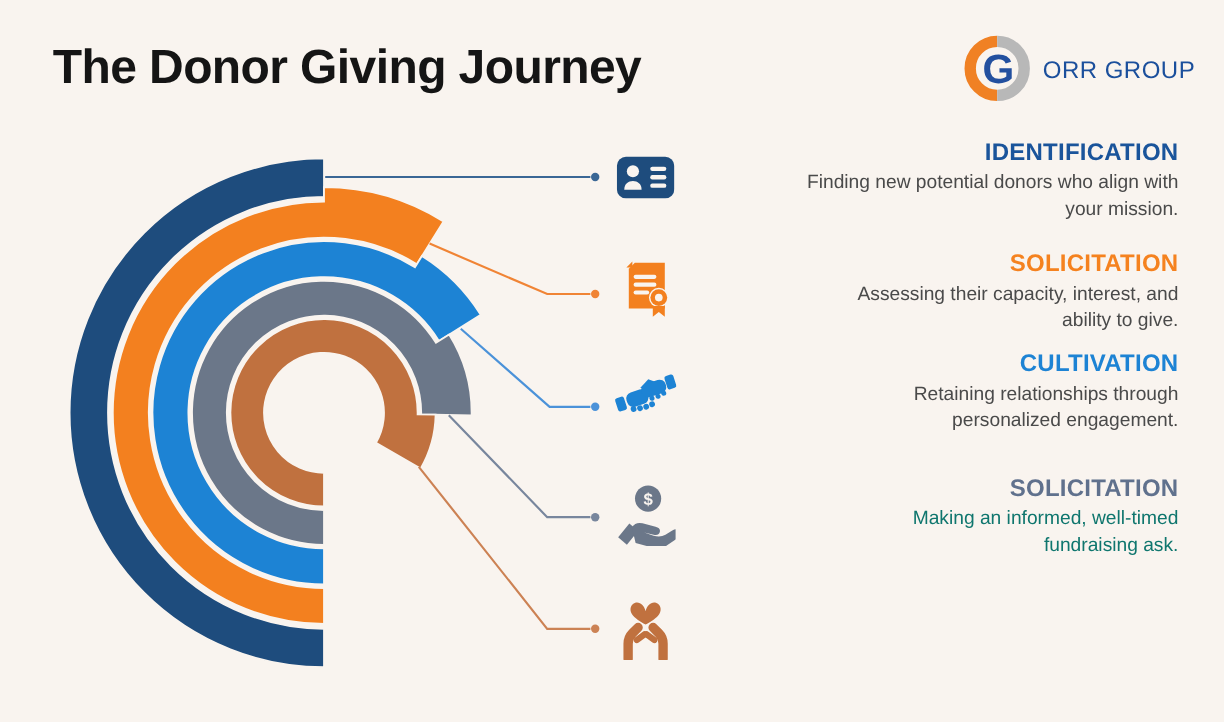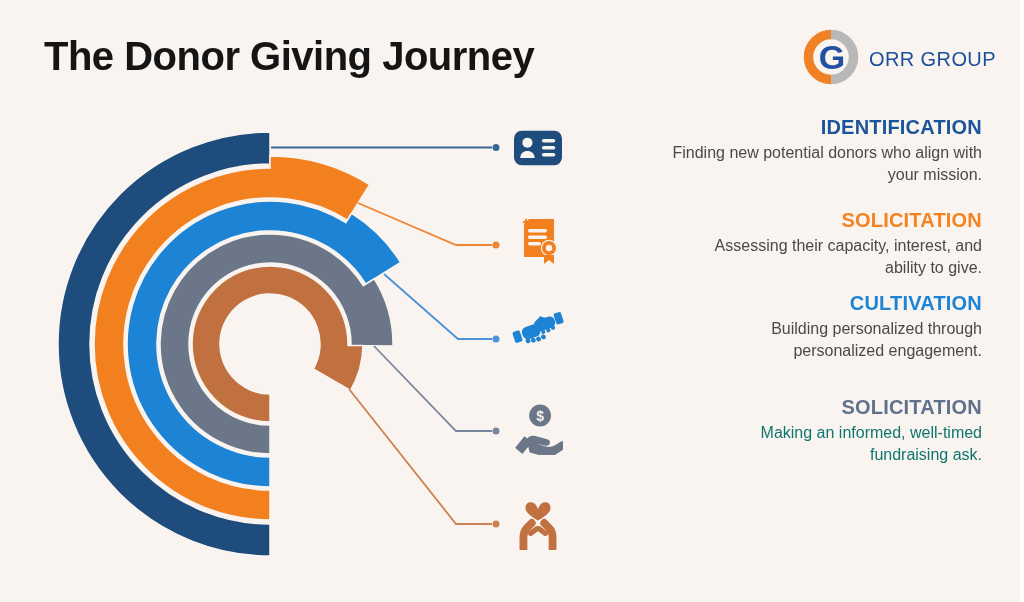--- a/index.html
+++ b/index.html
@@ -130,21 +130,21 @@
           <circle cx="24" cy="32" r="2.5"></circle>
           <circle cx="29.5" cy="31.5" r="2.5"></circle>
           <circle cx="31" cy="26.5" r="2.2"></circle>
           <circle cx="36.5" cy="26.5" r="2.2"></circle>
           <circle cx="42" cy="25.5" r="2.2"></circle>
         </g>
       </svg>
     </div>
     <div class="texts">
       <div class="stage-title" style="color: rgb(29, 131, 212);">CULTIVATION</div>
-      <div class="stage-desc" style="color: rgb(74, 74, 74);">Building personalized through
+      <div class="stage-desc" style="color: rgb(74, 74, 74);">Retaining relationships through
 personalized engagement.</div>
     </div>
   </div>
 
   <div class="section sec-4" style="color: rgb(107, 119, 137);">
     <div class="icon-box">
       <svg width="50" height="52" viewBox="0 0 48 50" fill="currentColor">
         <circle cx="26" cy="12" r="10.5"></circle>
         <text x="26" y="17" text-anchor="middle" font-family="Liberation Sans, sans-serif" font-size="13.5" font-weight="bold" fill="#f9f4ef">$</text>
         <path d="M2,43 L11,32 L18,38 L9,49 Z"></path>

